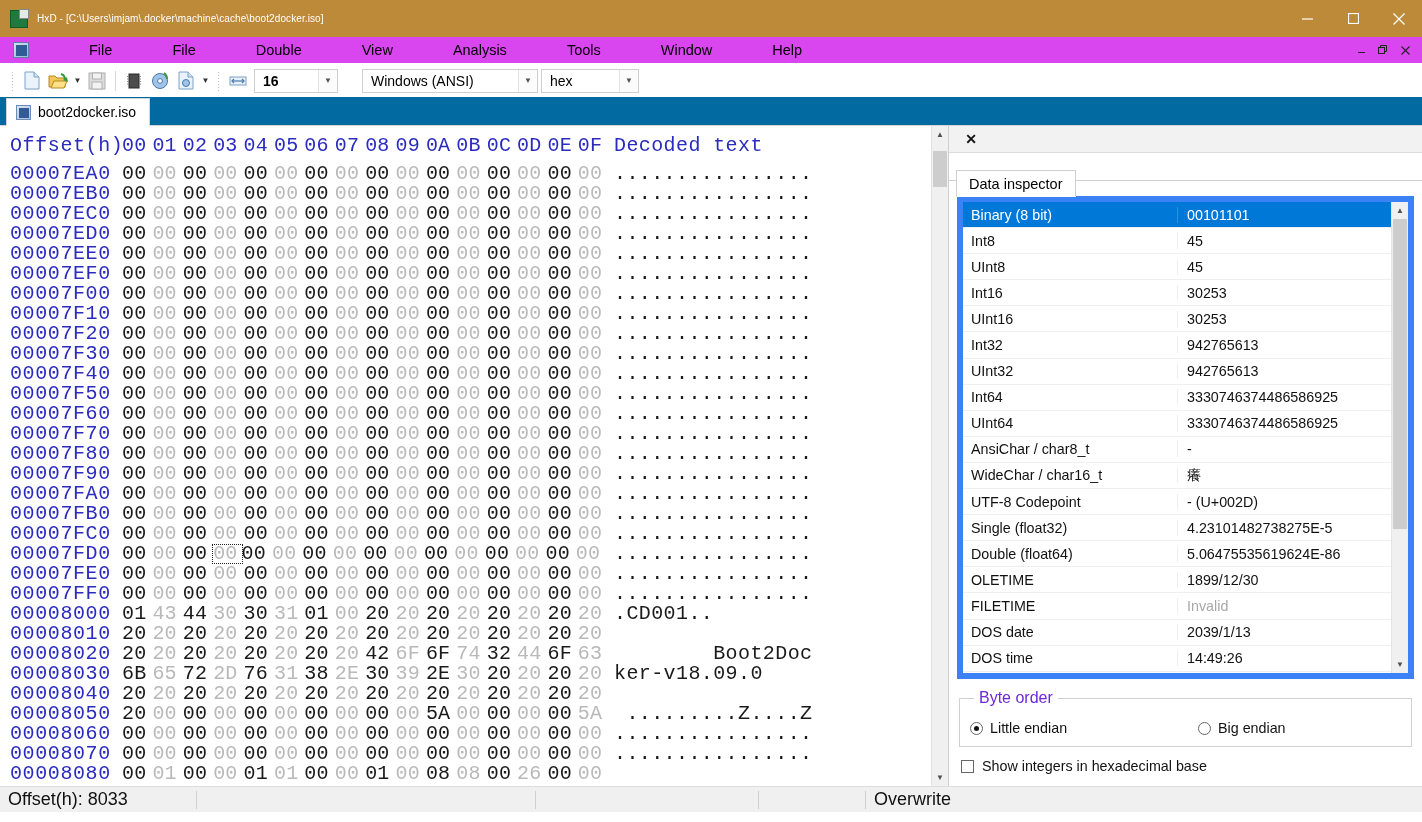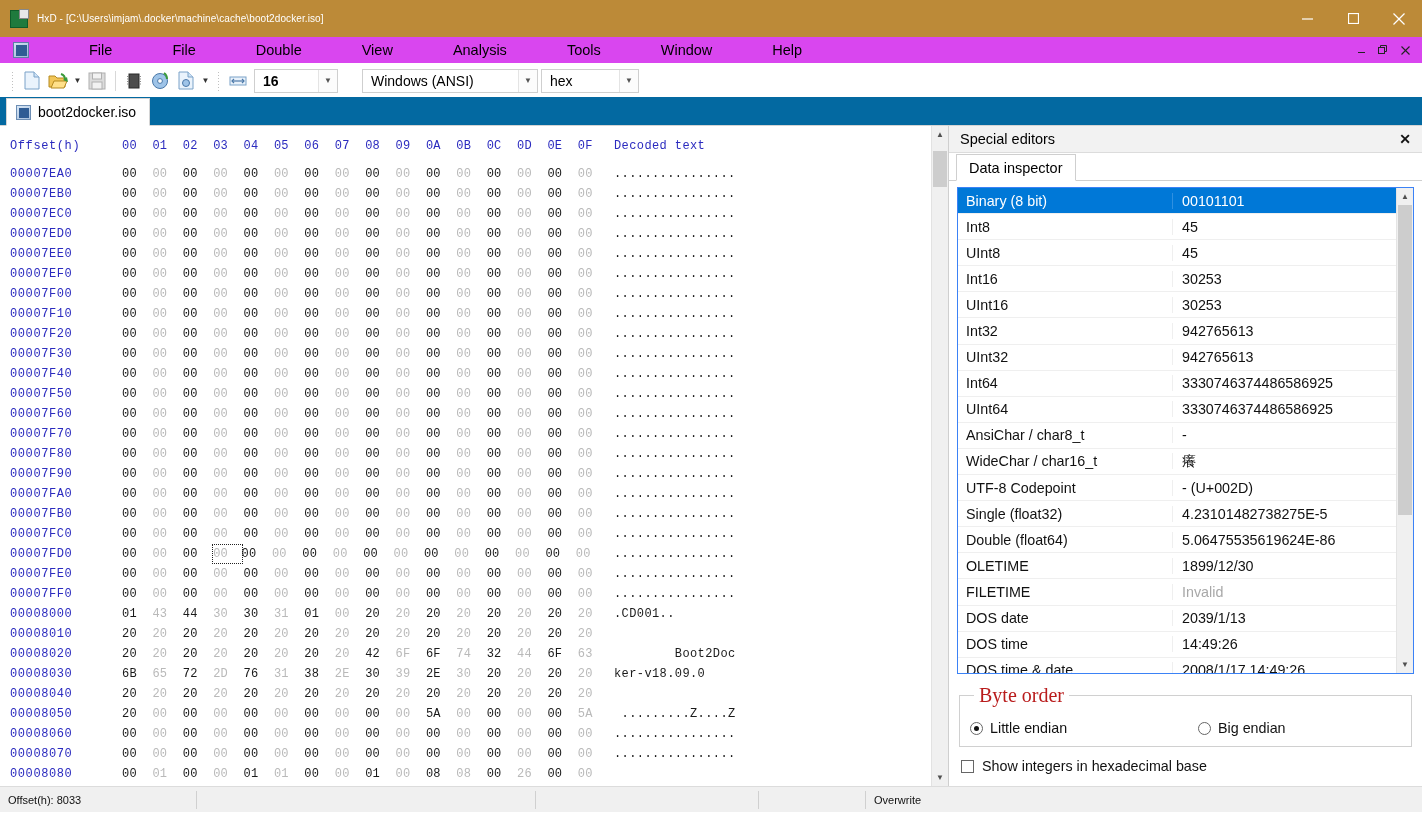--- a/index.html
+++ b/index.html
@@ -128,21 +128,21 @@
   }
 
   
   .hexwrap {
     width: 948px; position: relative; background: #ffffff;
     display: flex; overflow: hidden;
   }
   .hexpane {
     flex: 1; padding: 10px 0 0 10px; overflow: hidden;
     font-family: "Liberation Mono", "DejaVu Sans Mono", monospace;
-    font-size: 12px; line-height: 20px;
+    font-size: 20px; line-height: 20px;
   }
   .hexrow { display: flex; white-space: pre; height: 20px; }
   .hexrow.header { margin-bottom: 8px; }
   .col-off {
     width: 112px; color: #2b2bbf; letter-spacing: .6px; flex: none;
   }
   .col-off.hdr { color: #2b2bbf; }
   .col-bytes { width: 492px; flex: none; letter-spacing: .2px; }
   .col-bytes .b { display: inline-block; width: 30.4px; }
   .col-bytes .b.even { color: #1a1a1a; }
@@ -182,27 +182,28 @@
     width: 22px; height: 22px; display: flex; align-items: center;
     justify-content: center; font-size: 14px; color: #111; font-weight: 600;
   }
   .dock-tabs {
     height: 28px; display: flex; align-items: flex-end;
     border-bottom: 1px solid #cfcfcf; background: #fff; padding-left: 7px;
   }
   .dock-tab {
     height: 27px; padding: 0 12px; display: flex; align-items: center;
     font-size: 14.5px; color: #000; border: 1px solid #cfcfcf;
-    border-bottom-color: #fff; background: #fff; position: relative; top: 1px;
+    border-bottom-color: #fff; background: #fff; position: relative; top: 17px;
   }
 
   .di-body { flex: 1; display: flex; flex-direction: column; padding: 6px 8px 0 8px; overflow: hidden; }
   .di-listwrap {
-    flex: 1; border: 1px solid #3b82f6; display: flex; overflow: hidden;
+    flex: 1; border: 6px solid #3b82f6; display: flex; overflow: hidden;
     background: #fff;
+    margin-top: 9px;
   }
   .di-list { flex: 1; overflow: hidden; }
   .di-row {
     display: flex; height: 26.1px; align-items: center;
     border-bottom: 1px solid #efefef; font-size: 14.3px; color: #111;
   }
   .di-row .k {
     width: 215px; padding-left: 8px; flex: none;
     border-right: 1px solid #efefef; overflow: hidden; white-space: nowrap;
   }
@@ -214,21 +215,21 @@
     width: 17px; background: #f0f0f0; border-left: 1px solid #e4e4e4;
     display: flex; flex-direction: column; flex: none;
   }
   .di-scroll .sb-thumb { top: 0; height: 310px; }
 
   .byteorder {
     margin: 10px 2px 0 2px; border: 1px solid #d0d0d0; position: relative;
     padding: 13px 10px 10px 10px;
   }
   .byteorder > legend {
-    font-size: 20px; color: #b91c1c; padding: 0 5px; margin-left: 4px; font-family: Liberation Serif, serif;
+    font-size: 16px; color: #6d28d9; padding: 0 5px; margin-left: 4px;
   }
   .bo-row { display: flex; align-items: center; }
   .radio-opt { display: flex; align-items: center; gap: 7px; font-size: 14.3px; color: #111; }
   .radio-opt:first-child { width: 228px; }
   .rad {
     width: 13px; height: 13px; border: 1px solid #666; border-radius: 50%;
     background: #fff; position: relative; flex: none;
   }
   .rad.on::after {
     content: ""; position: absolute; left: 3px; top: 3px;
@@ -239,21 +240,21 @@
     font-size: 14.3px; color: #111;
   }
   .chk {
     width: 13px; height: 13px; border: 1px solid #666; background: #fff; flex: none;
   }
   .dock-pad { height: 12px; }
 
   
   .statusbar {
     height: 26px; background: #f0f0f0; border-top: 1px solid #dcdcdc;
-    display: flex; align-items: center; font-size: 11px; color: #111;
+    display: flex; align-items: center; font-size: 18px; color: #111;
   }
   .st-cell { height: 26px; display: flex; align-items: center; padding: 0 8px; }
   .st-sep { width: 1px; height: 18px; background: #d0d0d0; }
   .st-offset { width: 196px; }
   .st-b { width: 338px; }
   .st-c { width: 222px; }
   .st-d { width: 106px; }
   .st-mode { width: 200px; }
 </style>
 </head>
@@ -452,21 +453,20 @@
       <div class="sb-arrow">▲</div>
       <div class="sb-track">
         <div class="sb-thumb"></div>
       </div>
       <div class="sb-arrow">▼</div>
     </div>
   </div>
 
   <div class="dock">
     <div class="dock-header">
-      <div class="dock-title">Special editors</div>
       <div class="dock-close">✕</div>
     </div>
     <div class="dock-tabs">
       <div class="dock-tab">
         <span>Data inspector</span>
       </div>
     </div>
 
     <div class="di-body">
       <div class="di-listwrap">

